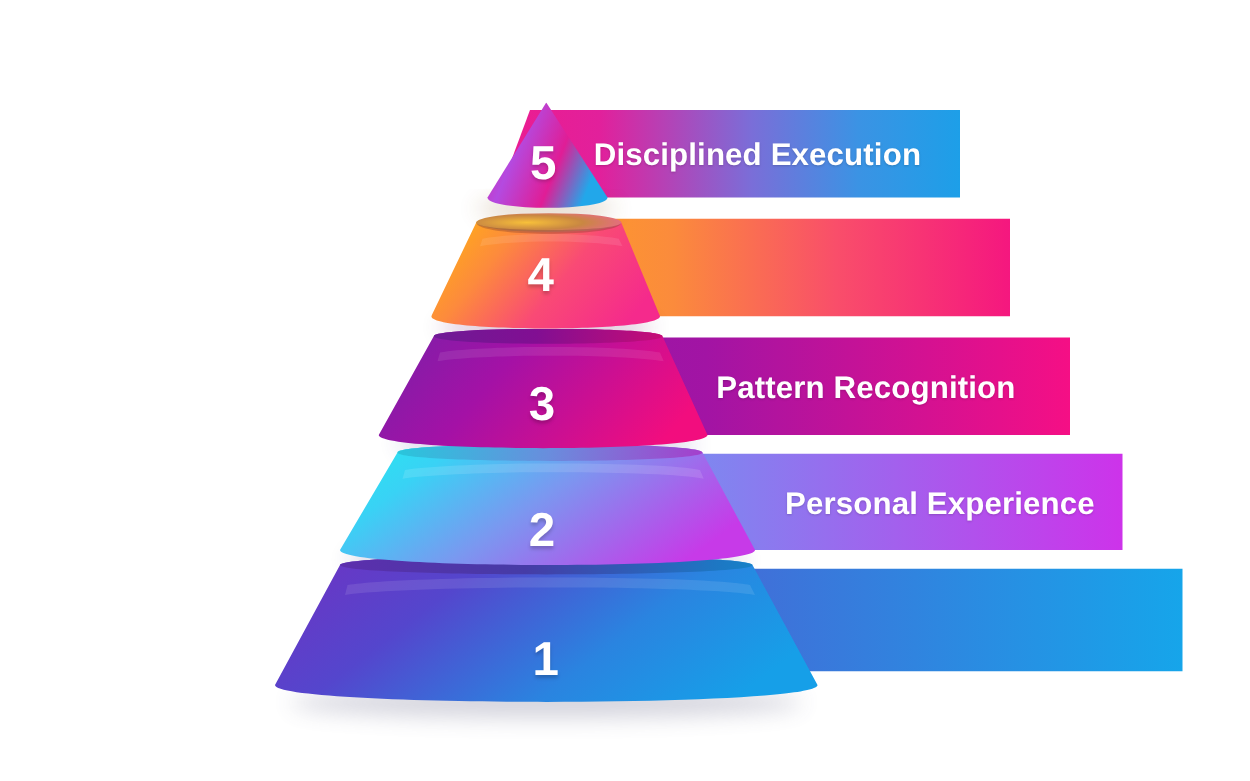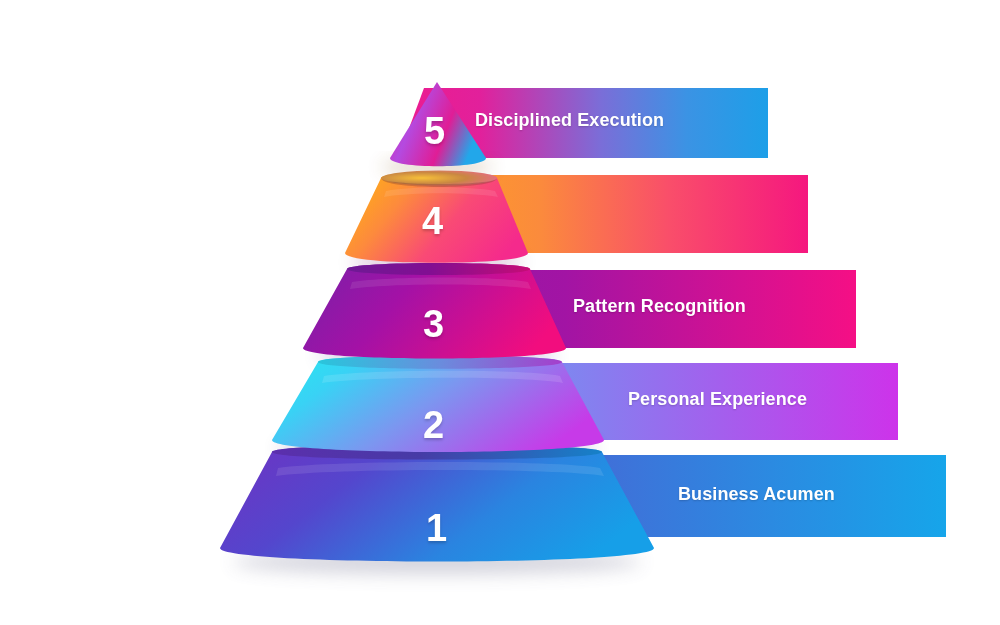--- a/index.html
+++ b/index.html
@@ -22,21 +22,21 @@
     position: absolute;
     left: 0;
     top: 0;
     width: 1000px;
     height: 625px;
   }
   .bar-label {
     position: absolute;
     color: #ffffff;
     font-weight: bold;
-    font-size: 18px;
+    font-size: 25px;
     letter-spacing: 0.1px;
     white-space: nowrap;
     text-shadow: 0 1px 2px rgba(0,0,0,0.18);
     pointer-events: none;
   }
   .level-number {
     position: absolute;
     color: #ffffff;
     font-weight: bold;
     font-size: 38px;
@@ -209,21 +209,20 @@
       <path d="M 437,82
                L 486,158
                C 486,169 390,169 390,158 Z" fill="url(#cone5)"></path>
     </g>
 
   </svg>
 
   <div class="bar-label" style="left:475px; top:110px;">Disciplined Execution</div>
   <div class="bar-label" style="left:573px; top:296px;">Pattern Recognition</div>
   <div class="bar-label" style="left:628px; top:389px;">Personal Experience</div>
-  <div class="bar-label" style="left:678px; top:484px;">Business Acumen</div>
 
   <div class="level-number" style="left:424px; top:110px;">5</div>
   <div class="level-number" style="left:422px; top:200px;">4</div>
   <div class="level-number" style="left:423px; top:303px;">3</div>
   <div class="level-number" style="left:423px; top:404px;">2</div>
   <div class="level-number" style="left:426px; top:507px;">1</div>
 
 </div>
 
 </body></html>

